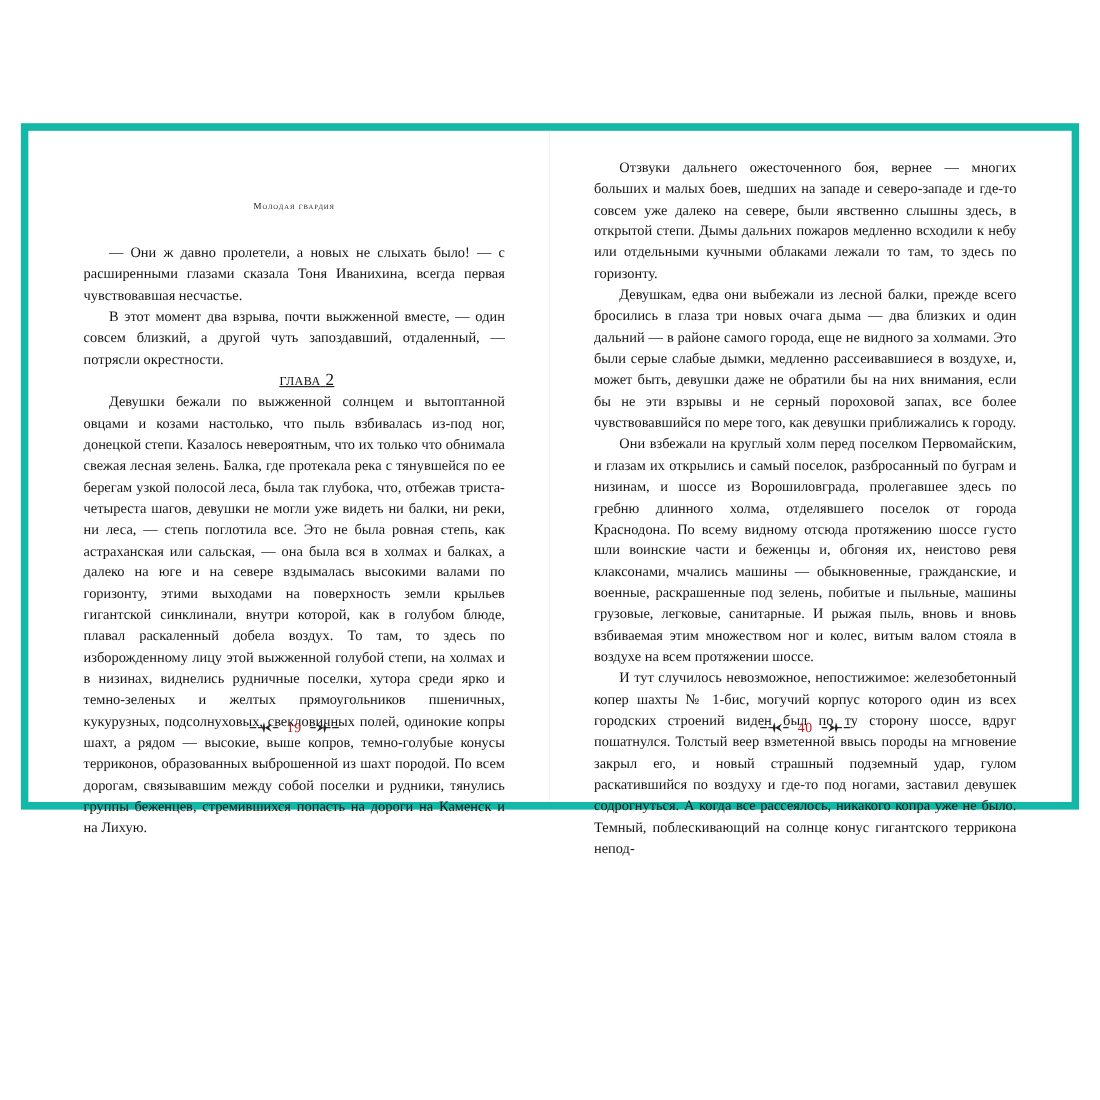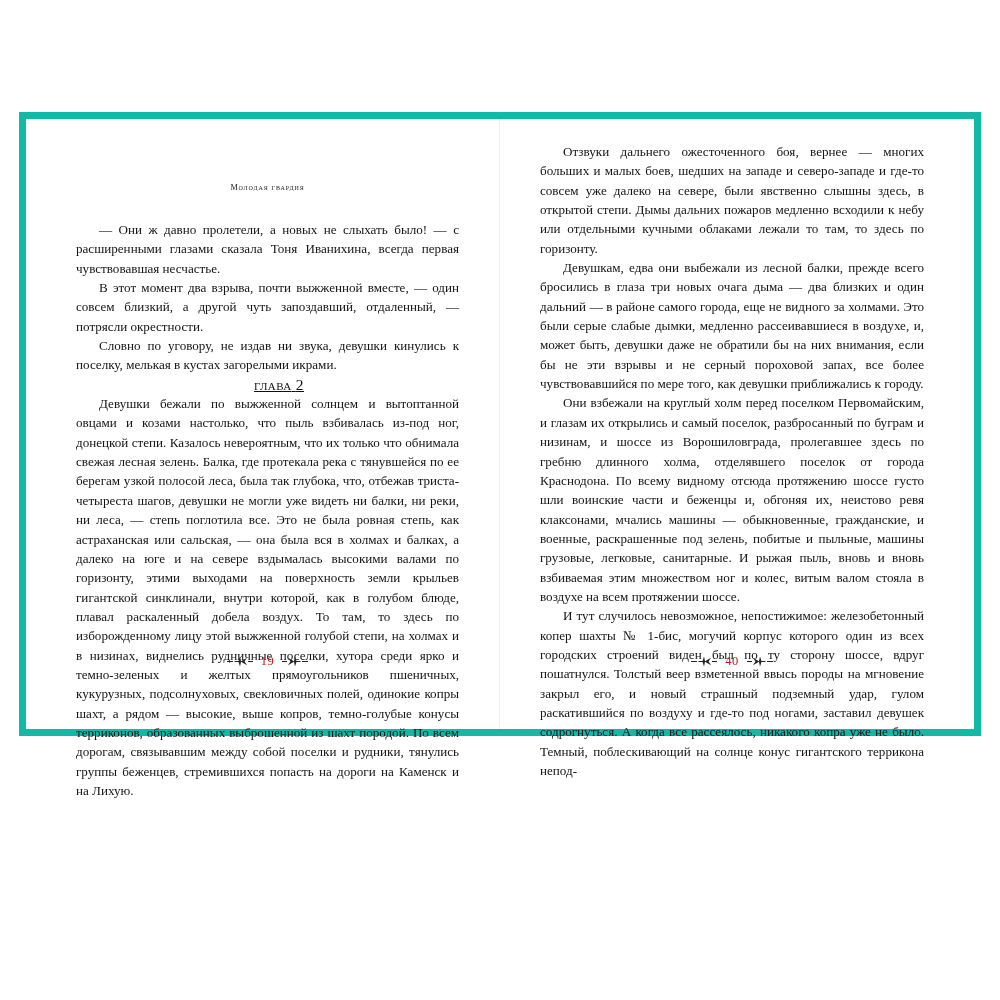--- a/index.html
+++ b/index.html
@@ -108,21 +108,20 @@
 <div id="spread">
 
   <div class="page left">
     <div class="page-inner">
 
       <div class="running-head">Молодая гвардия</div>
 
       <div class="textblock">
         <p>— Они ж давно пролетели, а новых не слыхать было! — с расширенными глазами сказала Тоня Иванихина, всегда первая чувствовавшая несчастье.</p>
         <p>В этот момент два взрыва, почти выжженной вместе, — один совсем близкий, а другой чуть запоздавший, отдаленный, — потрясли окрестности.</p>
-        <p>Словно по уговору, не издав ни звука, девушки кинулись к поселку, мелькая в кустах загорелыми икрами.</p>
 
         <p class="chapter-title"><span class="word">Глава</span> <span>2</span></p>
 
         <p>Девушки бежали по выжженной солнцем и вытоптанной овцами и козами настолько, что пыль взбивалась из-под ног, донецкой степи. Казалось невероятным, что их только что обнимала свежая лесная зелень. Балка, где протекала река с тянувшейся по ее берегам узкой полосой леса, была так глубока, что, отбежав триста-четыреста шагов, девушки не могли уже видеть ни балки, ни реки, ни леса, — степь поглотила все. Это не была ровная степь, как астраханская или сальская, — она была вся в холмах и балках, а далеко на юге и на севере вздымалась высокими валами по горизонту, этими выходами на поверхность земли крыльев гигантской синклинали, внутри которой, как в голубом блюде, плавал раскаленный добела воздух. То там, то здесь по изборожденному лицу этой выжженной голубой степи, на холмах и в низинах, виднелись рудничные поселки, хутора среди ярко и темно-зеленых и желтых прямоугольников пшеничных, кукурузных, подсолнуховых, свекловичных полей, одинокие копры шахт, а рядом — высокие, выше копров, темно-голубые конусы терриконов, образованных выброшенной из шахт породой. По всем дорогам, связывавшим между собой поселки и рудники, тянулись группы беженцев, стремившихся попасть на дороги на Каменск и на Лихую.</p>
       </div>
 
       <div class="folio">
         <svg class="orn" width="28" height="11" viewBox="0 0 28 11">
           <path d="M1 5.5 L7 5.5 M8.5 5.5 L13 5.5" stroke="#262626" stroke-width="1.1" fill="none"></path>
           <path d="M14 0.6 L15.1 5.5 L14 10.4 L12.4 5.5 Z" fill="#262626"></path>

